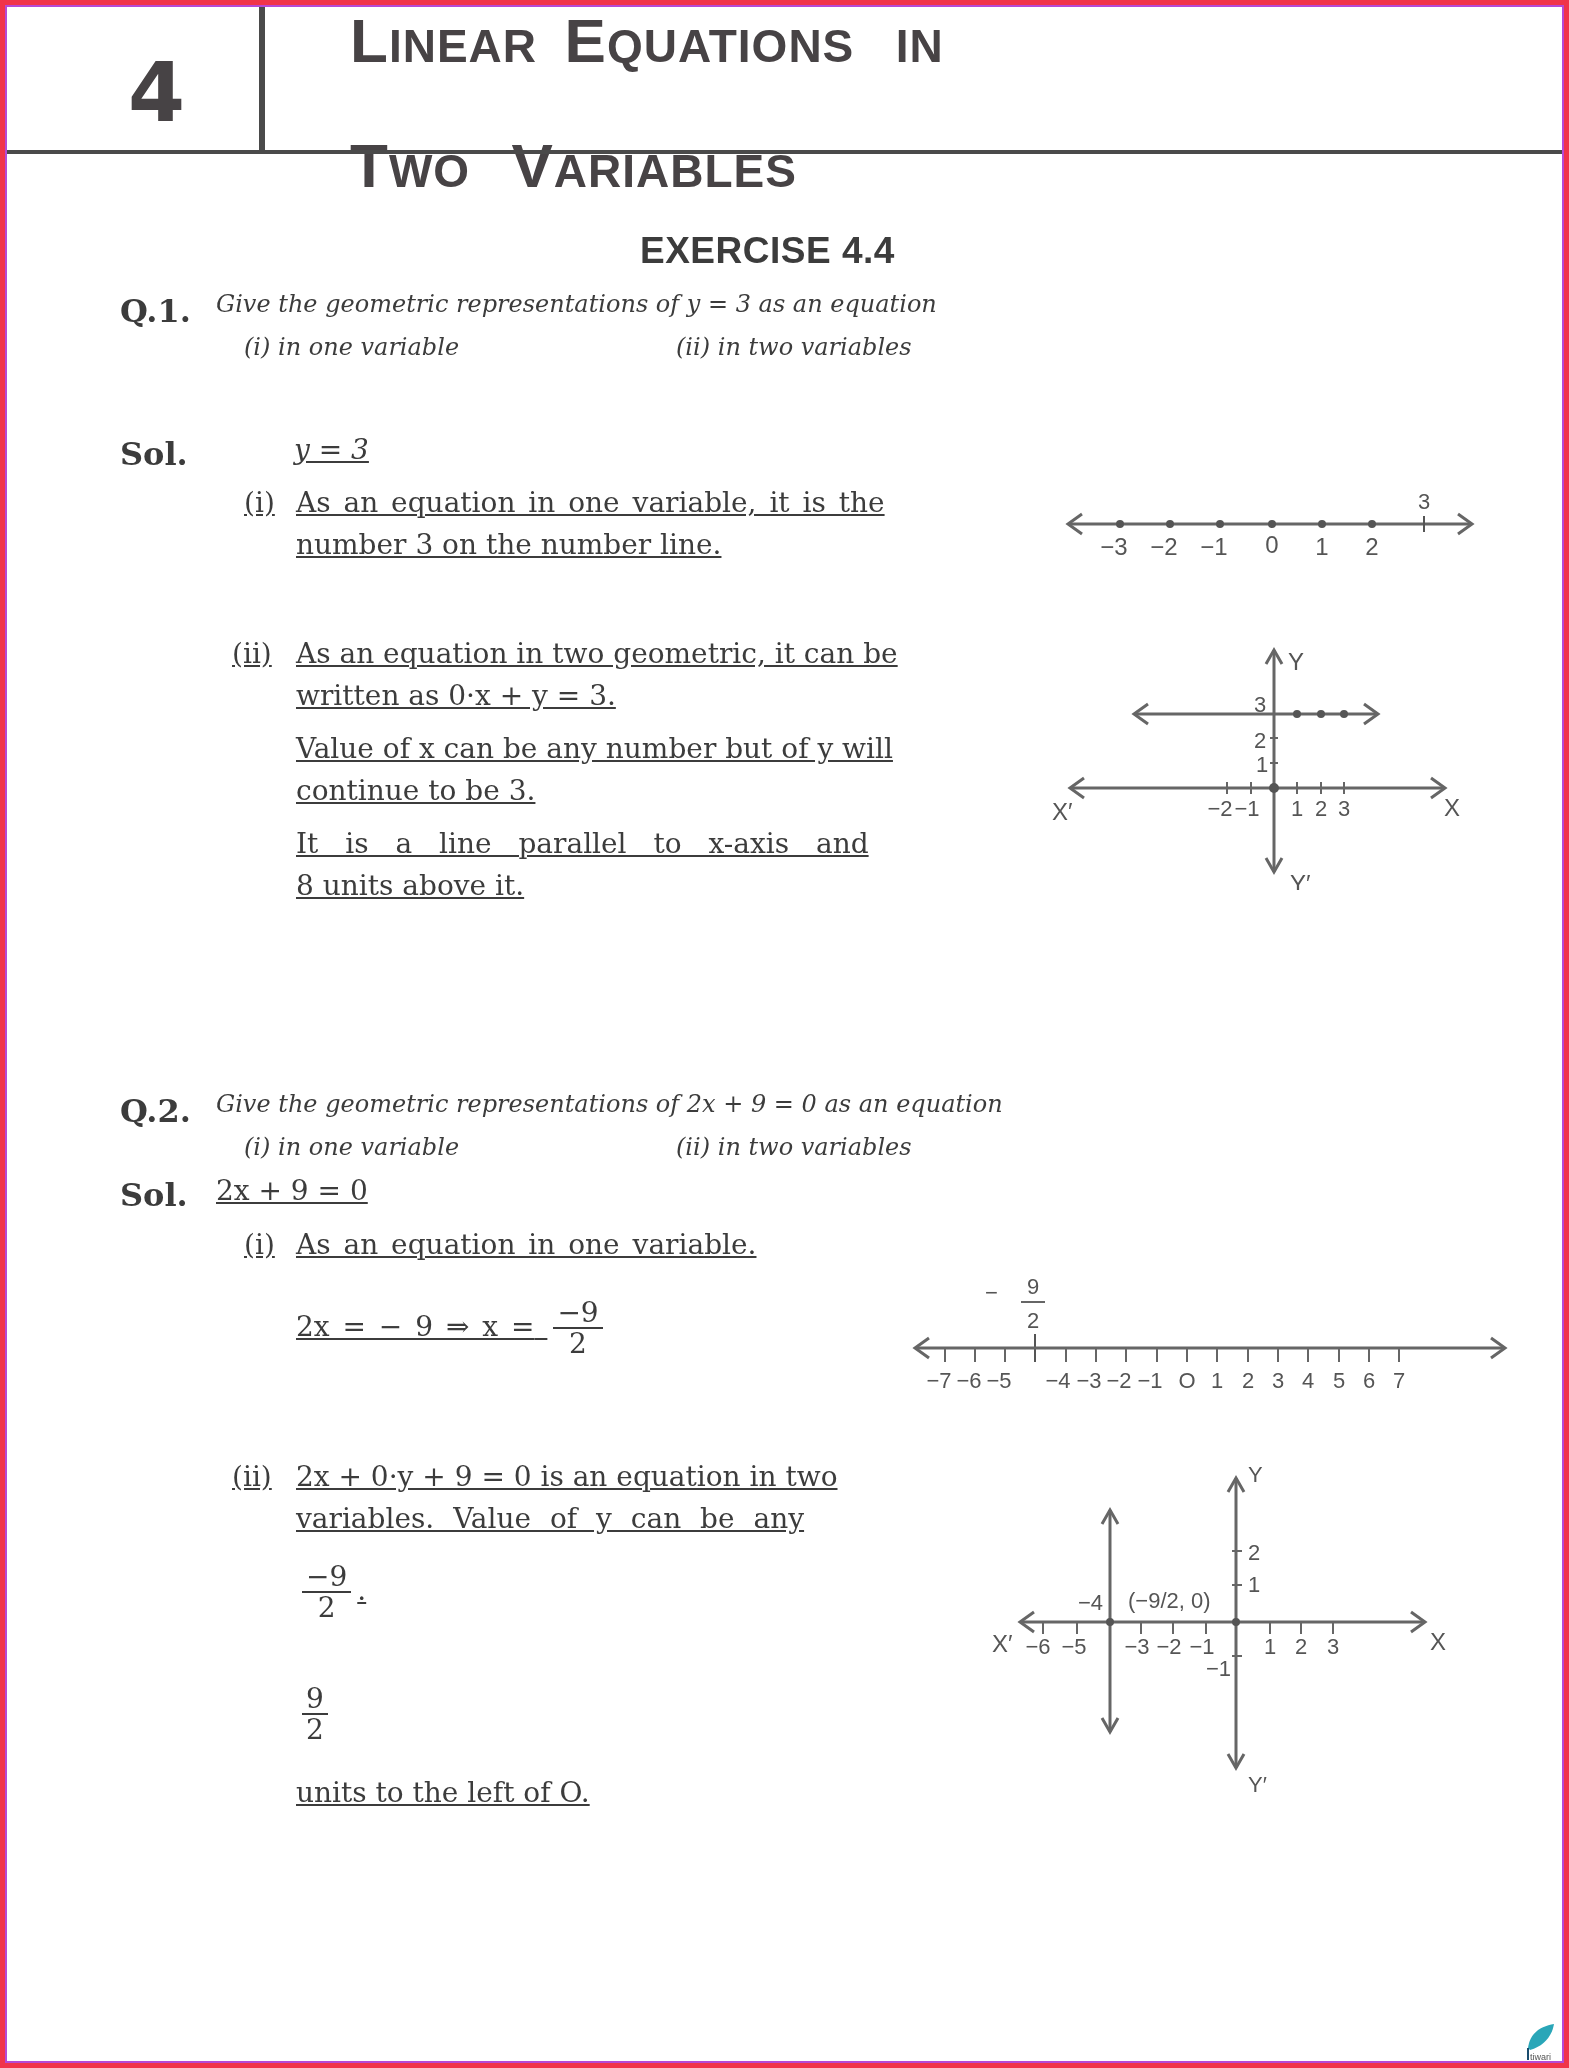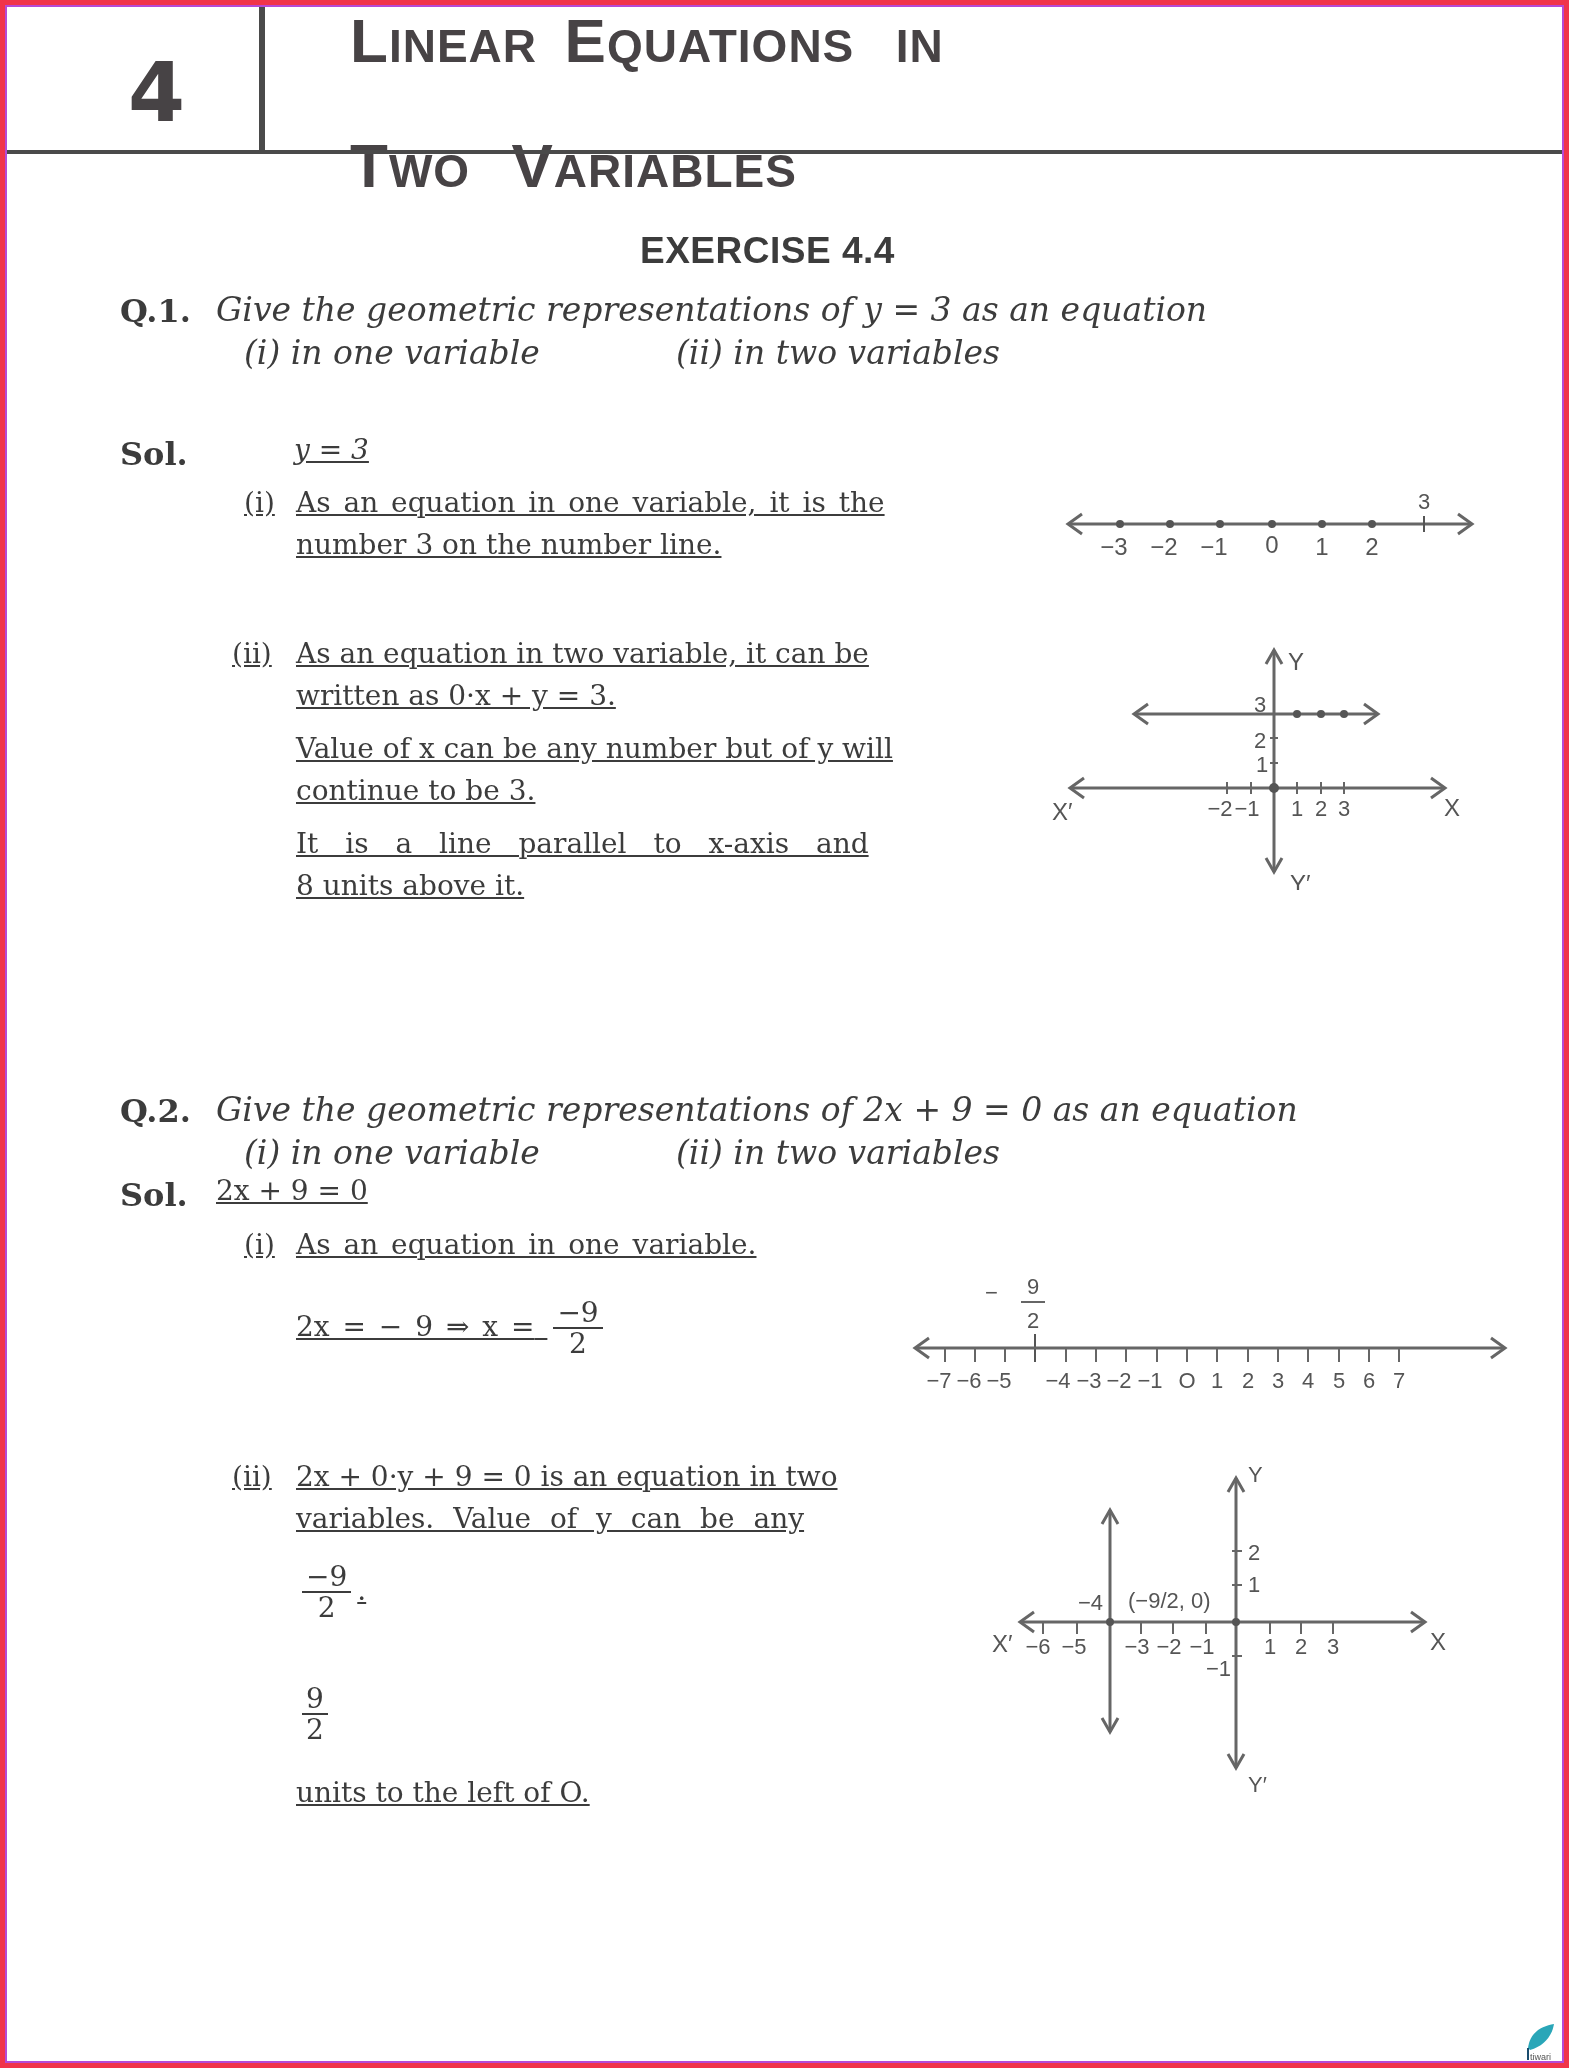--- a/index.html
+++ b/index.html
@@ -13,21 +13,21 @@
   .hdr-line { position:absolute; left:7px; right:7px; top:150px; height:4px; background:#4a4a4a; }
   .hdr-sep { position:absolute; left:259px; top:7px; width:6px; height:146px; background:#4a4a4a; }
   .chap-num { position:absolute; left:128px; top:52px; font-family:"DejaVu Sans","Liberation Sans",sans-serif;
               font-weight:bold; font-size:82px; color:#474345; line-height:1; }
   .chap-title { position:absolute; left:350px; font-family:"Liberation Sans","DejaVu Sans",sans-serif;
                 font-weight:bold; color:#474345; line-height:1; letter-spacing:1px; font-size:46px; }
   .chap-title .big { font-size:62px; }
   .ex-title { position:absolute; left:640px; top:230px; font-family:"Liberation Sans",sans-serif; font-weight:bold;
               font-size:37px; color:#3c3c3c; letter-spacing:0.5px; }
   .qlabel { font-weight:bold; font-size:32px; }
-  .qtext { font-style:italic; font-size:33px; }
+  .qtext { font-style:italic; font-size:24px; }
   .body-txt { font-size:28px;text-decoration:underline; }
   .it { font-style:italic; }
   .frac { display:inline-block; vertical-align:middle; text-align:center; line-height:1.05; margin:0 6px; }
   .frac .num { display:block; border-bottom:2px solid #3c3c3c; padding:0 4px; }
   .frac .den { display:block; padding:0 4px; }
   svg text { font-family:"Liberation Sans","DejaVu Sans",sans-serif; fill:#555; }
   .logo { position:absolute; left:1520px; top:2022px; width:36px; height:40px; }
 </style>
 </head>
 <body>
@@ -55,21 +55,21 @@
 <div class="abs qtext" style="left:676px;top:333px;">(ii) in two variables</div>
 
 <div class="abs qlabel" style="left:120px;top:435px;">Sol.</div>
 <div class="abs body-txt it" style="left:294px;top:433px;">y = 3</div>
 
 <div class="abs body-txt" style="left:244px;top:486px;">(i)</div>
 <div class="abs body-txt" style="left:296px;top:486px;word-spacing:4px;">As an equation in one variable, it is the</div>
 <div class="abs body-txt" style="left:296px;top:528px;">number 3 on the number line.</div>
 
 <div class="abs body-txt" style="left:232px;top:637px;">(ii)</div>
-<div class="abs body-txt" style="left:296px;top:637px;">As an equation in two variable, it can be</div>
+<div class="abs body-txt" style="left:296px;top:637px;">As an equation in two geometric, it can be</div>
 <div class="abs body-txt" style="left:296px;top:679px;">written as 0·x + y = 3.</div>
 <div class="abs body-txt" style="left:296px;top:732px;">Value of x can be any number but of y will</div>
 <div class="abs body-txt" style="left:296px;top:774px;">continue to be 3.</div>
 <div class="abs body-txt" style="left:296px;top:827px;word-spacing:18px;">It is a line parallel to x-axis and</div>
 <div class="abs body-txt" style="left:296px;top:869px;">8 units above it.</div>
 
 <svg class="abs" style="left:1060px;top:485px;" width="430" height="80">
   <line x1="8" y1="39" x2="412" y2="39" stroke="#666" stroke-width="3"></line>
   <polyline points="22,29 8,39 22,49" fill="none" stroke="#666" stroke-width="3"></polyline>
   <polyline points="398,29 412,39 398,49" fill="none" stroke="#666" stroke-width="3"></polyline>

